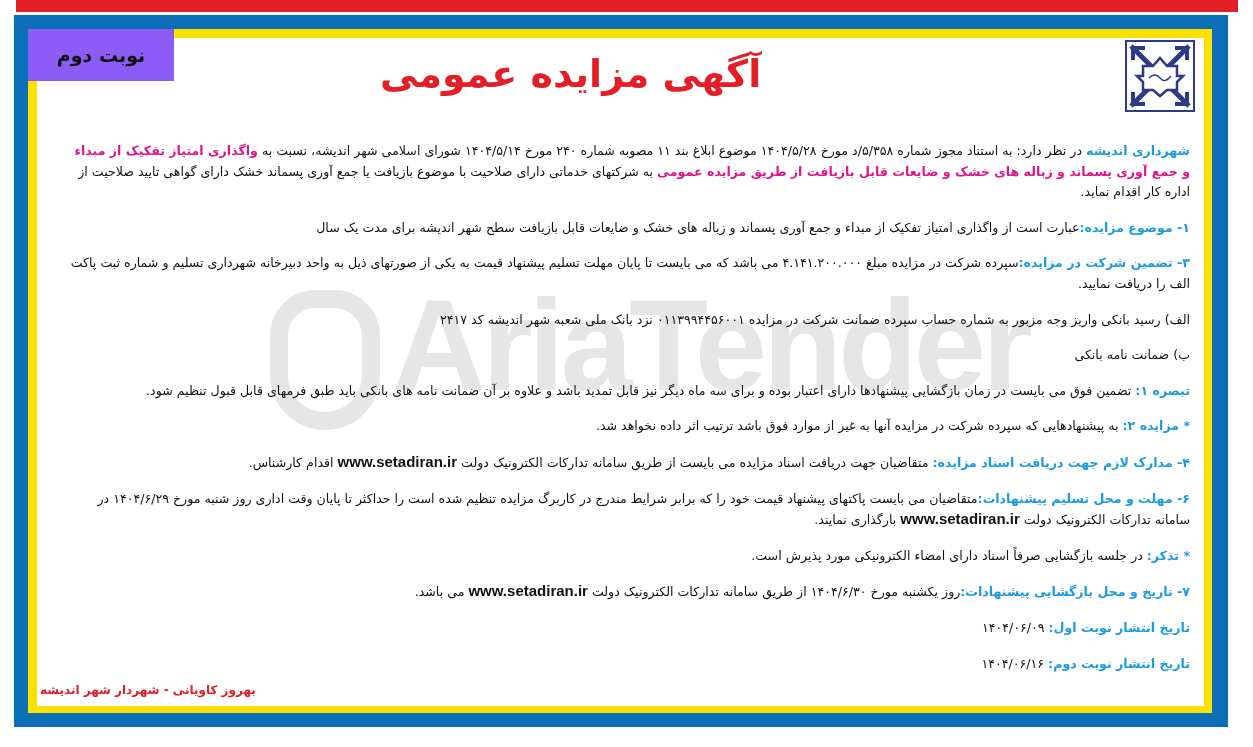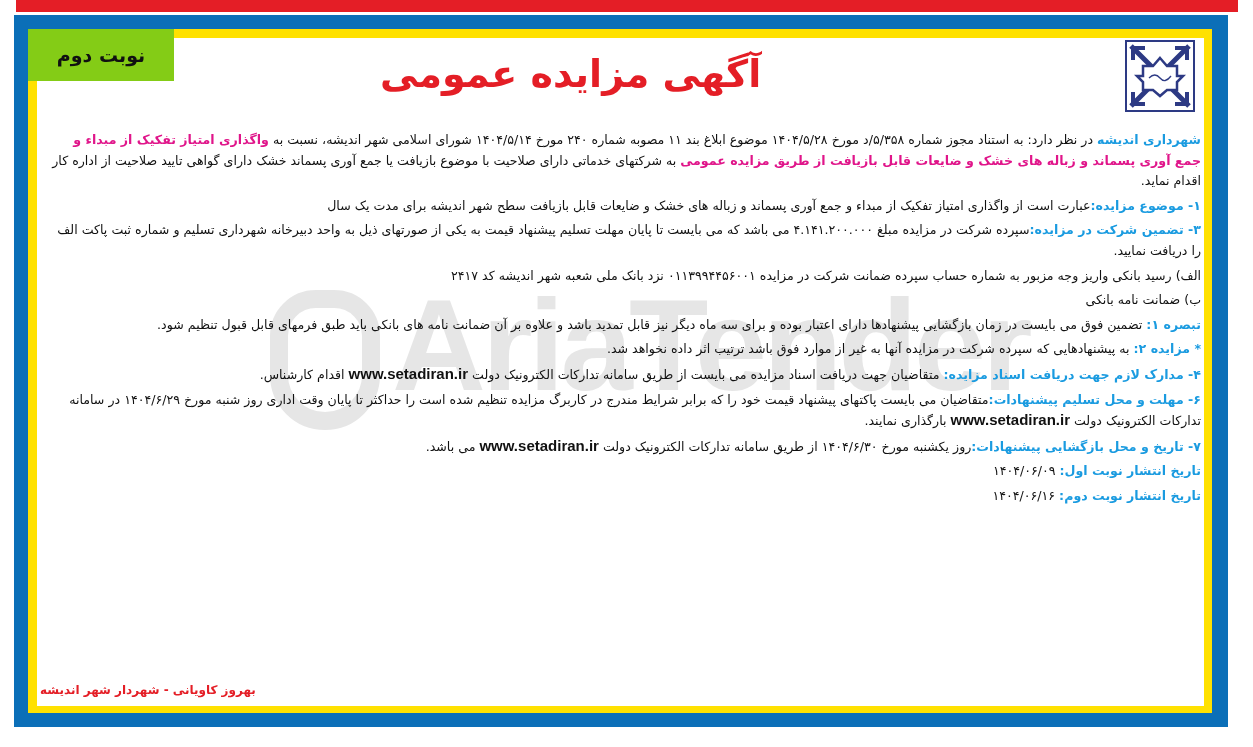--- a/index.html
+++ b/index.html
@@ -1,29 +1,29 @@
 <!DOCTYPE html>
 <html><head>
 <meta charset="utf-8">
 <style>
   html, body { margin: 0; padding: 0; background: #ffffff; }
   body { width: 1253px; height: 747px; position: relative; overflow: hidden; font-family: "DejaVu Sans", sans-serif; }
   .red-bar { position: absolute; left: 16px; top: 0; width: 1222px; height: 12px; background: #e41e26; }
   .blue-frame { position: absolute; left: 14px; top: 15px; width: 1214px; height: 712px; background: #0b6fb8; }
   .yellow-frame { position: absolute; left: 28px; top: 29px; width: 1184px; height: 684px; background: #ffe100; }
   .white-panel { position: absolute; left: 37px; top: 38px; width: 1167px; height: 668px; background: #ffffff; }
-  .yellow-tab { position: absolute; left: 28px; top: 29px; width: 146px; height: 52px; background: #84cc16; display: flex; align-items: center; justify-content: center; }
+  .yellow-tab { position: absolute; left: 28px; top: 29px; width: 146px; height: 52px; background: #8b5cf6; display: flex; align-items: center; justify-content: center; }
   .yellow-tab span { font-weight: bold; font-size: 19px; color: #111; direction: rtl; }
   .logo { position: absolute; right: 58px; top: 40px; width: 70px; height: 72px; }
   .title { position: absolute; left: 380px; top: 52px; width: 400px; text-align: left; direction: rtl; font-family: "DejaVu Sans", sans-serif; font-weight: bold; font-size: 38px; color: #e41e26; letter-spacing: -1px; }
   .watermark { position: absolute; left: 270px; top: 270px; width: 560px; height: 200px; pointer-events: none; opacity: 0.18; }
   .watermark .wm-text { position: absolute; left: 110px; top: 0; font-family: "Liberation Sans", sans-serif; font-weight: bold; font-size: 130px; color: #777; letter-spacing: -4px; margin-left: 12px; }
   .watermark .wm-shield { position: absolute; left: 0; top: 20px; width: 110px; height: 140px; border: 18px solid #777; border-radius: 50px 50px 60px 60px; box-sizing: border-box; }
   .body-text { position: absolute; left: 48px; right: 48px; top: 126px; direction: rtl; text-align: right; font-family: "DejaVu Sans", sans-serif; font-size: 12.6px; line-height: 20.6px; color: #111; }
-  .body-text p { margin: 4px; }
+  .body-text p { margin: 15px; }
   .blue { color: #1a9be0; font-weight: bold; }
   .magenta { color: #e0158a; font-weight: bold; }
   .url { font-family: "Liberation Sans", sans-serif; font-weight: bold; font-size: 15px; direction: ltr; unicode-bidi: embed; }
   .signature { position: absolute; left: 40px; top: 683px; direction: rtl; font-weight: bold; font-size: 12px; color: #e41e26; }
 </style>
 </head>
 <body>
 
 <div class="red-bar"></div>
 <div class="blue-frame"></div>
@@ -57,18 +57,19 @@
     <span>نسبت به </span><span class="magenta">واگذاری امتیاز تفکیک از مبداء و جمع آوری پسماند و زباله های خشک و ضایعات قابل بازیافت از طریق مزایده عمومی</span><span> به شرکتهای خدماتی دارای صلاحیت با موضوع بازیافت یا جمع آوری پسماند خشک دارای گواهی تایید صلاحیت از اداره کار اقدام نماید.</span>
   </p>
   <p><span class="blue">۱- موضوع مزایده:</span><span>عبارت است از واگذاری امتیاز تفکیک از مبداء و جمع آوری پسماند و زباله های خشک و ضایعات قابل بازیافت سطح شهر اندیشه برای مدت یک سال</span></p>
   <p><span class="blue">۳- تضمین شرکت در مزایده:</span><span>سپرده شرکت در مزایده مبلغ ۴.۱۴۱.۲۰۰.۰۰۰ می باشد که می بایست تا پایان مهلت تسلیم پیشنهاد قیمت به یکی از صورتهای ذیل به واحد دبیرخانه شهرداری تسلیم و شماره ثبت پاکت الف را دریافت نمایید.</span></p>
   <p>الف) رسید بانکی واریز وجه مزبور به شماره حساب سپرده ضمانت شرکت در مزایده ۰۱۱۳۹۹۴۴۵۶۰۰۱ نزد بانک ملی شعبه شهر اندیشه کد ۲۴۱۷</p>
   <p>ب) ضمانت نامه بانکی</p>
   <p><span class="blue">تبصره ۱:</span><span> تضمین فوق می بایست در زمان بازگشایی پیشنهادها دارای اعتبار بوده و برای سه ماه دیگر نیز قابل تمدید باشد و علاوه بر آن ضمانت نامه های بانکی باید طبق فرمهای قابل قبول تنظیم شود.</span></p>
   <p><span class="blue">* مزایده ۲:</span><span> به پیشنهادهایی که سپرده شرکت در مزایده آنها به غیر از موارد فوق باشد ترتیب اثر داده نخواهد شد.</span></p>
   <p><span class="blue">۴- مدارک لازم جهت دریافت اسناد مزایده:</span><span> متقاضیان جهت دریافت اسناد مزایده می بایست از طریق سامانه تدارکات الکترونیک دولت </span><span class="url">www.setadiran.ir</span><span> اقدام کارشناس.</span></p>
   <p><span class="blue">۶- مهلت و محل تسلیم پیشنهادات:</span><span>متقاضیان می بایست پاکتهای پیشنهاد قیمت خود را که برابر شرایط مندرج در کاربرگ مزایده تنظیم شده است را حداکثر تا پایان وقت اداری روز شنبه مورخ ۱۴۰۴/۶/۲۹ در سامانه تدارکات الکترونیک دولت </span><span class="url">www.setadiran.ir</span><span> بارگذاری نمایند.</span></p>
+  <p><span class="blue">* تذکر:</span><span> در جلسه بازگشایی صرفاً اسناد دارای امضاء الکترونیکی مورد پذیرش است.</span></p>
   <p><span class="blue">۷- تاریخ و محل بازگشایی پیشنهادات:</span><span>روز یکشنبه مورخ ۱۴۰۴/۶/۳۰ از طریق سامانه تدارکات الکترونیک دولت </span><span class="url">www.setadiran.ir</span><span> می باشد.</span></p>
   <p><span class="blue">تاریخ انتشار نوبت اول:</span><span> ۱۴۰۴/۰۶/۰۹</span></p>
   <p><span class="blue">تاریخ انتشار نوبت دوم:</span><span> ۱۴۰۴/۰۶/۱۶</span></p>
 </div>
 
 <div class="signature">بهروز کاویانی - شهردار شهر اندیشه</div>
 
 </body></html>

